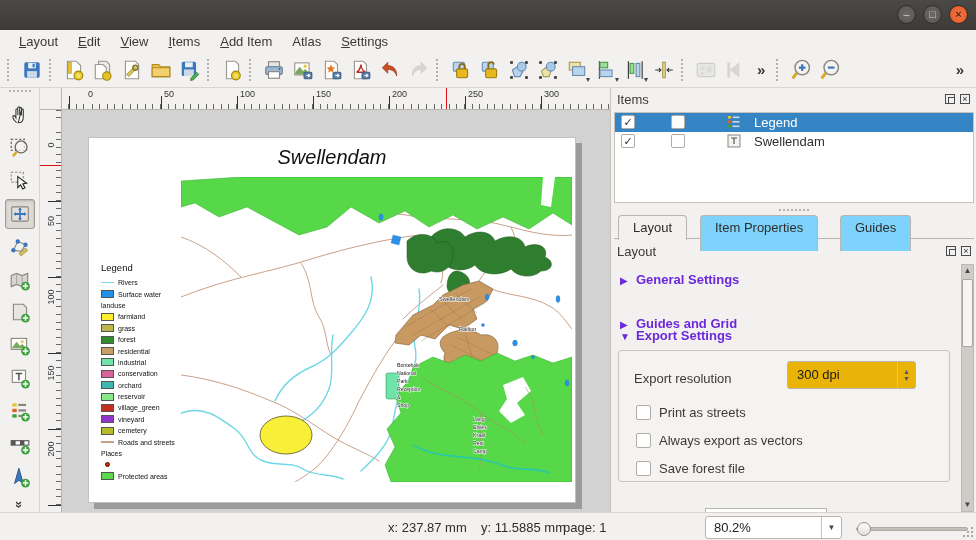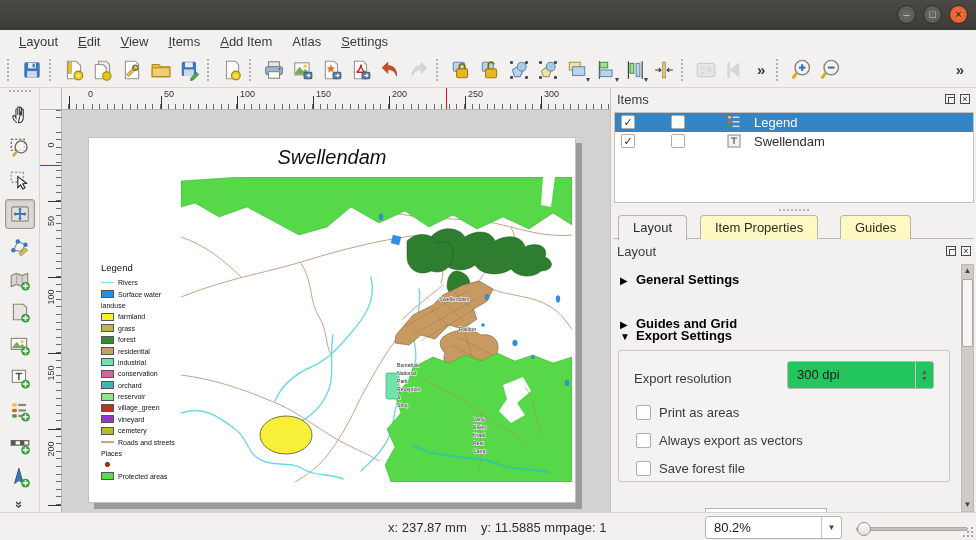--- a/index.html
+++ b/index.html
@@ -92,33 +92,33 @@
   .chk { position:absolute; top:2px; width:14px; height:14px; background:#fff; border:1px solid #b0aca7; border-radius:2px; font-size:11px; line-height:13px; text-align:center; color:#2e2d2a; }
   .chk.c1 { left:6px; } .chk.c2 { left:56px; }
   .chk.checked::after { content:'✓'; }
   .hdr-ico { position:absolute; top:2px; }
   .row-ico { position:absolute; left:112px; top:2px; }
 
   .splitter { position:absolute; left:0; top:118px; width:366px; height:8px; display:flex; justify-content:center; align-items:center; }
   .splitter .dots { width:30px; border-top:2px dotted #b4b0aa; }
 
   .tabs { position:absolute; left:3px; top:127px; width:360px; height:24px; border-bottom:1px solid #b8b4af; }
-  .tab { position:absolute; top:0; height:24px; padding:4px 14px; font-size:13px; color:#2e2d2a;
-    background:#fef9c3; border:1px solid #b8b4af; border-bottom:none; border-radius:4px 4px 0 0; }
+  .tab { position:absolute; top:0; height:36px; padding:4px 14px; font-size:13px; color:#2e2d2a;
+    background:#7dd3fc; border:1px solid #b8b4af; border-bottom:none; border-radius:4px 4px 0 0; }
   .tab.active { background:#f2f1ef; height:25px; z-index:2; }
   .tab.t0 { left:4px; } .tab.t1 { left:86px; } .tab.t2 { left:226px; }
 
   .layout-head { position:absolute; left:0; top:152px; width:366px; height:24px; padding:4px 6px; }
 
   .layout-scroll { position:absolute; left:0; top:176px; width:348px; height:248px; overflow:hidden; }
-  .section { position:absolute; left:9px; font-weight:bold; font-size:13px; color:#000000; }
+  .section { position:absolute; left:9px; font-weight:bold; font-size:13px; color:#6d28d9; }
   .section .tri { display:inline-block; width:16px; font-size:10px; }
   .groupbox { position:absolute; left:7px; top:86px; width:332px; height:132px; background:#f4f3f1; border:1px solid #c8c4bf; border-radius:3px; }
   .fld-label { position:absolute; left:15px; top:20px; font-size:13px; }
-  .spinbox { position:absolute; left:168px; top:10px; width:147px; height:28px; background:#22c55e; border:1px solid #b8b4af; border-radius:3px;padding-left:34px; }
+  .spinbox { position:absolute; left:168px; top:10px; width:129px; height:28px; background:#eab308; border:1px solid #b8b4af; border-radius:3px;padding-left:34px; }
   .spin-val { position:absolute; left:9px; top:5px; font-size:13px; color:#1a1a1a; }
   .spin-btns { position:absolute; right:0; top:0; width:18px; height:100%; border-left:1px solid #c8c4bf; display:flex; flex-direction:column; align-items:center; justify-content:center; font-size:7px; color:#555; line-height:7px; }
   .gb-check { position:absolute; left:17px; display:flex; align-items:center; gap:8px; font-size:13px; }
   .gb-check .box { width:15px; height:15px; background:#fff; border:1px solid #b0aca7; border-radius:2px; }
   .partial-input { position:absolute; left:94px; top:244px; width:122px; height:6px; background:#fff; border:1px solid #b8b4af; }
 
   .vscroll { position:absolute; right:2px; top:176px; width:13px; height:248px; background:#cfcbc7; border:1px solid #bdb9b4; }
   .vs-arrow { position:absolute; left:0; width:11px; height:12px; font-size:8px; text-align:center; color:#444; line-height:12px; }
   .vs-up { top:0; } .vs-down { bottom:0; }
   .vs-thumb { position:absolute; left:0; top:14px; width:11px; height:68px; background:#f6f5f3; border:1px solid #aaa6a0; border-radius:2px; }
@@ -721,21 +721,21 @@
           <div class="fld-label">Export resolution</div>
           <div class="spinbox">
             <span class="spin-val">300 dpi</span>
             <div class="spin-btns">
                 <span>▲</span>
                 <span>▼</span>
               </div>
           </div>
           <div class="gb-check" style="top:54px">
             <span class="box"></span>
-            <span>Print as areas</span>
+            <span>Print as streets</span>
           </div>
           <div class="gb-check" style="top:82px">
             <span class="box"></span>
             <span>Always export as vectors</span>
           </div>
           <div class="gb-check" style="top:110px">
             <span class="box"></span>
             <span>Save forest file</span>
           </div>
         </div>

